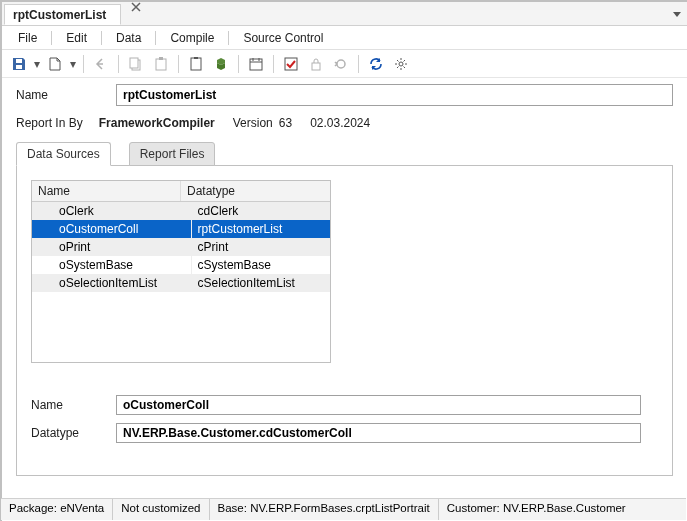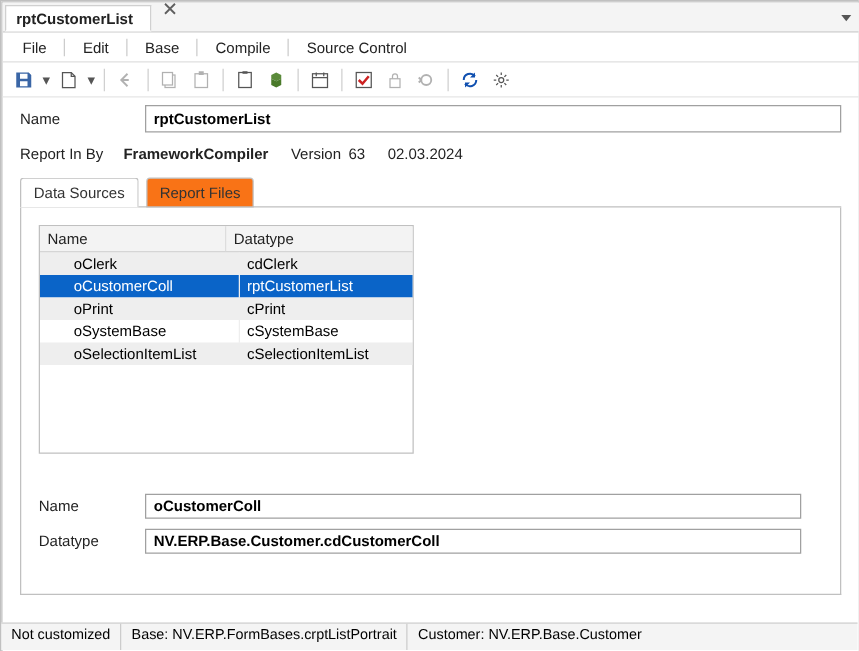--- a/index.html
+++ b/index.html
@@ -116,26 +116,26 @@
     position: relative;
     height: 24px;
     border-bottom: 1px solid #c0c0c0;
     margin-top: 2px;
   }
   .inner-tabs .tabset {
     position:absolute;
     left: 0;
     bottom: -1px;
     display:flex;
-    gap: 6px;
+    gap: 18px;
   }
   .itab {
     padding: 4px 10px;
     border:1px solid #c0c0c0;
-    background:#f97316;
+    background:#e5e5e5;
     color:#333;
     cursor:pointer;
     border-top-left-radius: 3px;
     border-top-right-radius: 3px;
   }
   .itab.active {
     background:#fff;
     border-bottom:1px solid #fff;
   }
 
@@ -237,21 +237,21 @@
         <path fill="#555" d="M1 3h8L5 8z"></path>
       </svg>
   </div>
 </div>
 
 <div class="menu-bar">
   <span class="item">File</span>
   <span class="sep"></span>
   <span class="item">Edit</span>
   <span class="sep"></span>
-  <span class="item">Base</span>
+  <span class="item">Data</span>
   <span class="sep"></span>
   <span class="item">Compile</span>
   <span class="sep"></span>
   <span class="item">Source Control</span>
 </div>
 
 <div class="toolbar">
   <span class="btn">
       <svg viewBox="0 0 16 16">
         <path fill="#3a66a6" d="M2 2h10l2 2v10H2V2zm3 1v4h6V3H5zm0 6v4h6V9H5z"></path>
@@ -398,16 +398,17 @@
       <div class="drow">
         <span class="lbl">Datatype</span>
         <input type="text" value="NV.ERP.Base.Customer.cdCustomerColl" style="">
       </div>
     </div>
 
   </div>
 </div>
 
 <div class="statusbar">
+  <div class="cell">Package: eNVenta</div>
   <div class="cell">Not customized</div>
   <div class="cell">Base: NV.ERP.FormBases.crptListPortrait</div>
   <div class="cell">Customer: NV.ERP.Base.Customer</div>
 </div>
 
 </body></html>

